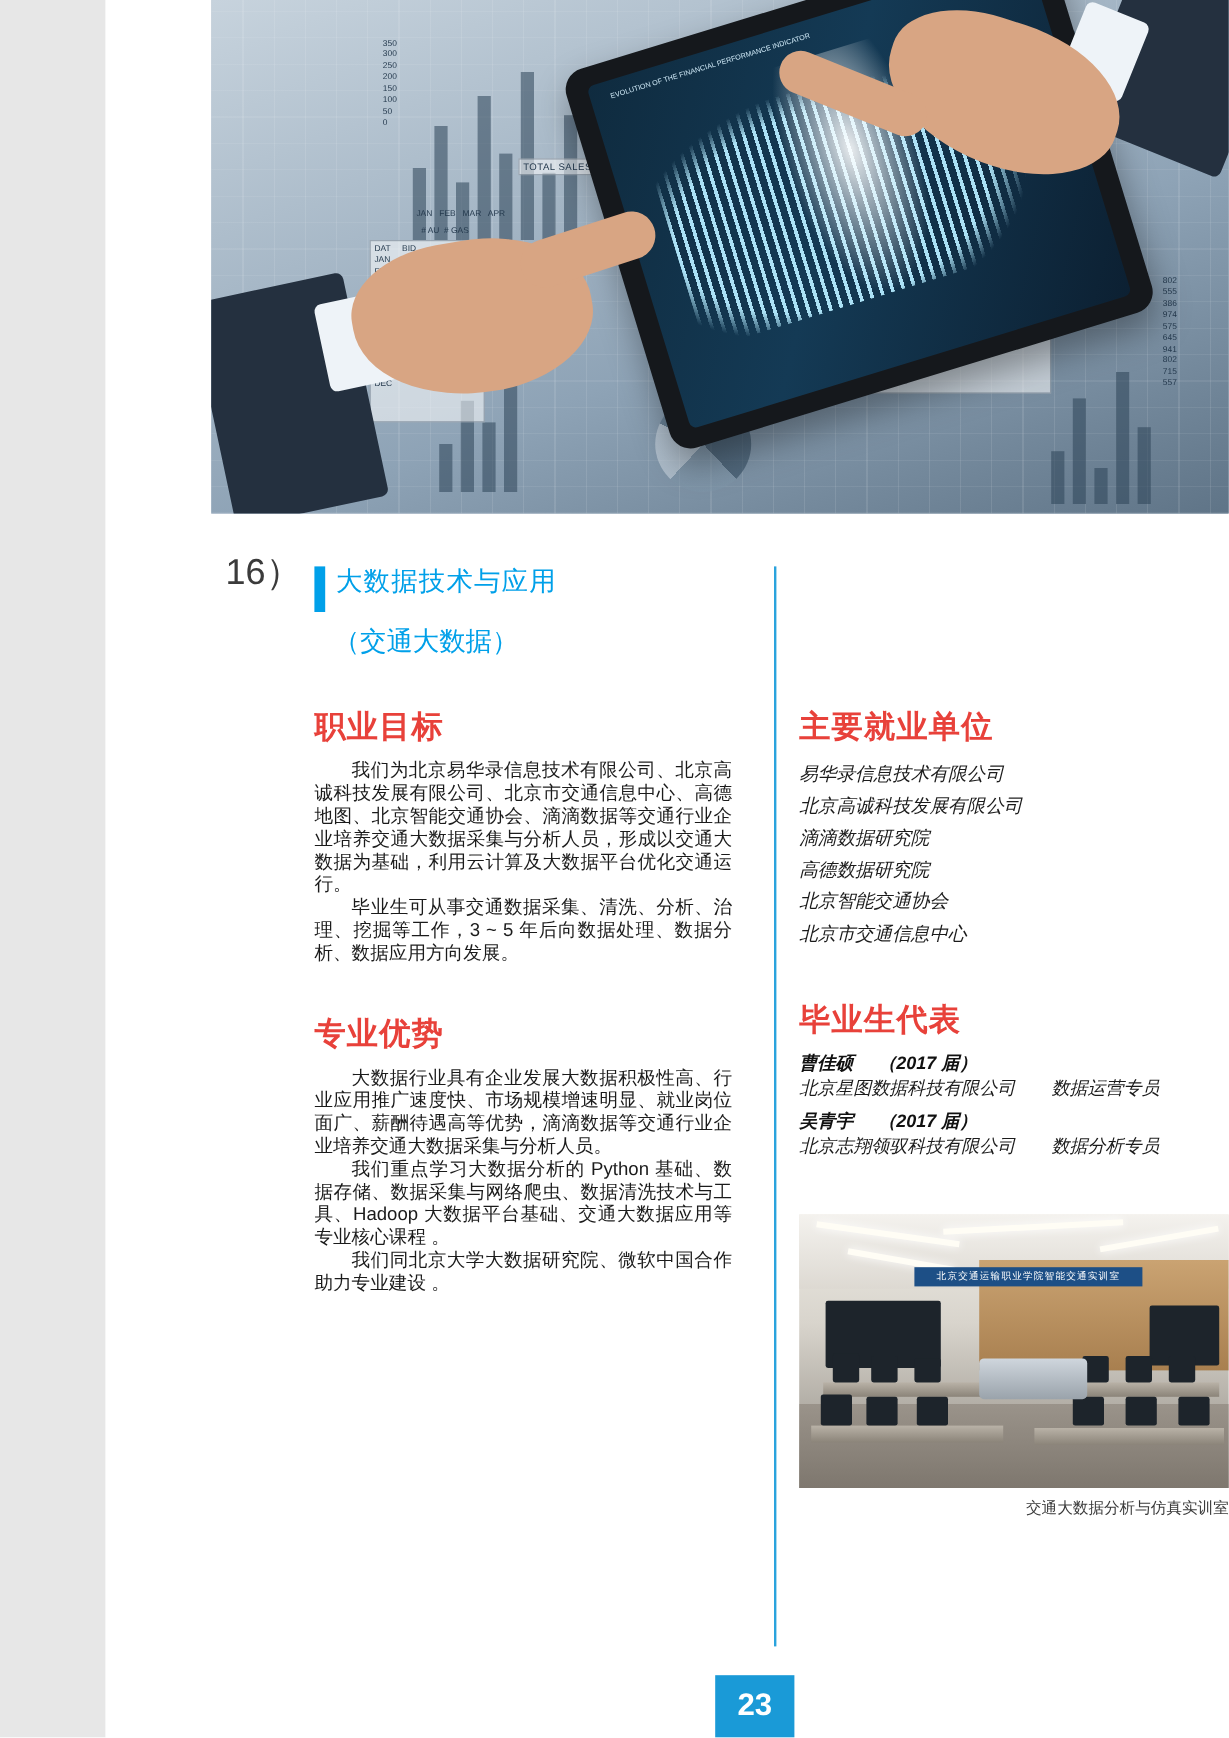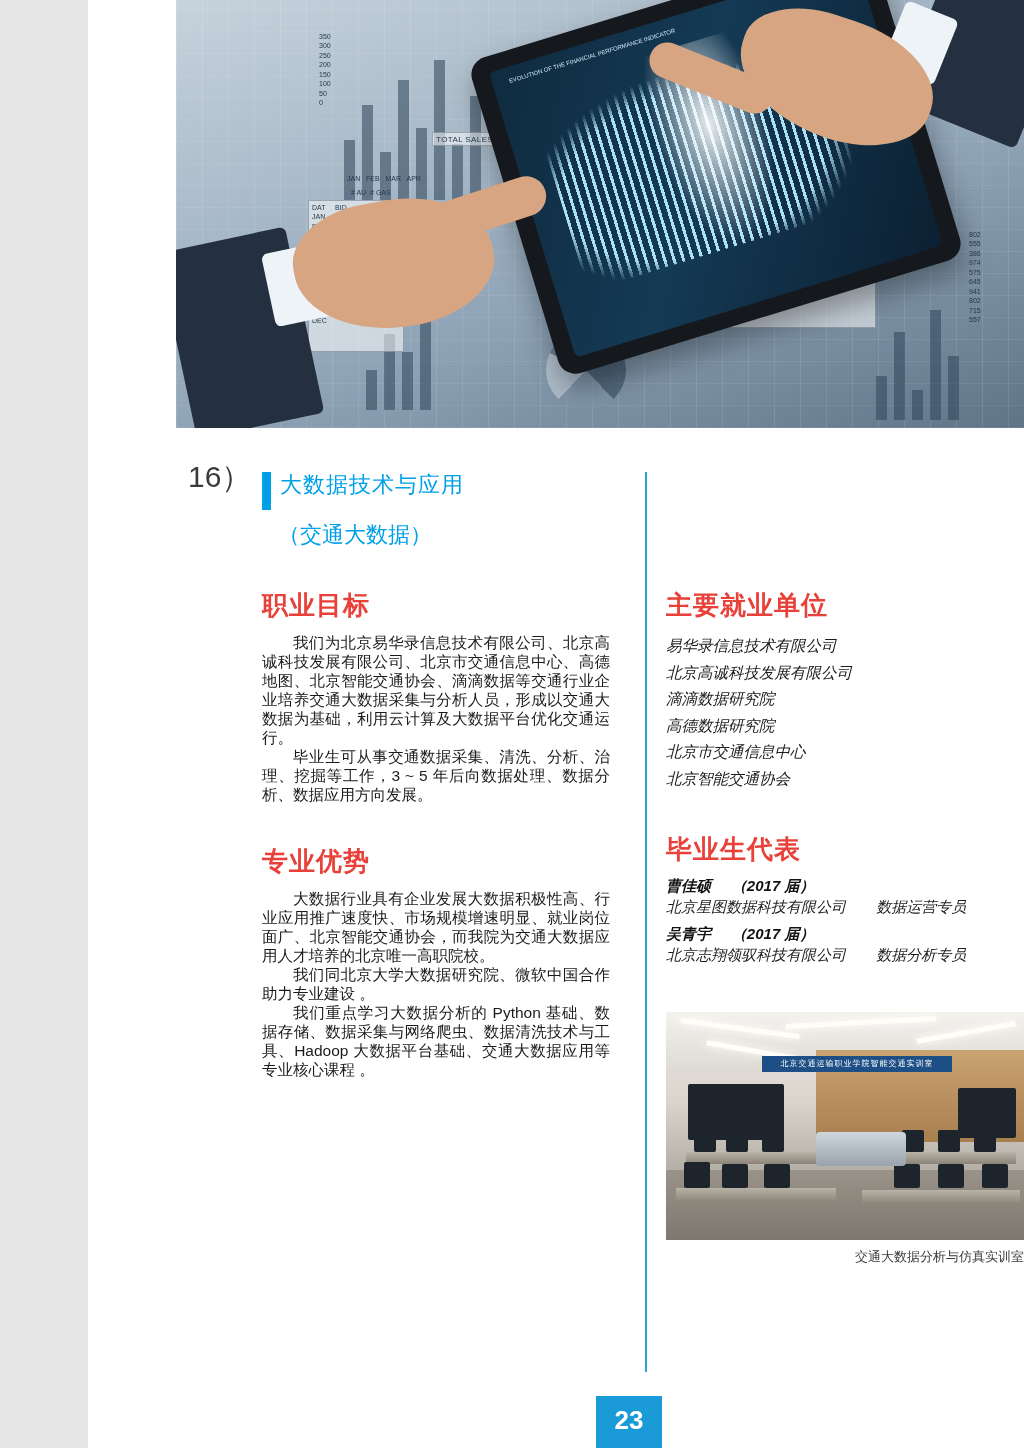--- a/index.html
+++ b/index.html
@@ -284,34 +284,34 @@
   <div class="title-sub">（交通大数据）</div>
 
   <div class="divider"></div>
 
   <div class="col-left">
     <h2 class="h-red">职业目标</h2>
     <p class="body-p">我们为北京易华录信息技术有限公司、北京高诚科技发展有限公司、北京市交通信息中心、高德地图、北京智能交通协会、滴滴数据等交通行业企业培养交通大数据采集与分析人员，形成以交通大数据为基础，利用云计算及大数据平台优化交通运行。</p>
     <p class="body-p">毕业生可从事交通数据采集、清洗、分析、治理、挖掘等工作，3 ~ 5 年后向数据处理、数据分析、数据应用方向发展。</p>
 
     <h2 class="h-red second">专业优势</h2>
-    <p class="body-p">大数据行业具有企业发展大数据积极性高、行业应用推广速度快、市场规模增速明显、就业岗位面广、北京智能交通协会，而我院为交通大数据应用人才培养的北京唯一高职院校。</p>
+    <p class="body-p">大数据行业具有企业发展大数据积极性高、行业应用推广速度快、市场规模增速明显、就业岗位面广、薪酬待遇高等优势，滴滴数据等交通行业企业培养交通大数据采集与分析人员。</p>
+    <p class="body-p">我们重点学习大数据分析的 Python 基础、数据存储、数据采集与网络爬虫、数据清洗技术与工具、Hadoop 大数据平台基础、交通大数据应用等专业核心课程 。</p>
     <p class="body-p">我们同北京大学大数据研究院、微软中国合作助力专业建设 。</p>
-    <p class="body-p">我们重点学习大数据分析的 Python 基础、数据存储、数据采集与网络爬虫、数据清洗技术与工具、Hadoop 大数据平台基础、交通大数据应用等专业核心课程 。</p>
   </div>
 
   <div class="col-right">
     <h2 class="h-red">主要就业单位</h2>
     <div class="emp-list">
       <div>易华录信息技术有限公司</div>
       <div>北京高诚科技发展有限公司</div>
       <div>滴滴数据研究院</div>
       <div>高德数据研究院</div>
+      <div>北京智能交通协会</div>
       <div>北京市交通信息中心</div>
-      <div>北京智能交通协会</div>
     </div>
 
     <h2 class="h-red second">毕业生代表</h2>
 
     <div class="grad-block">
       <div class="grad-name">
         <span>曹佳硕</span>
         <span class="sp">&nbsp;&nbsp;&nbsp;</span>
         <span class="yr">（2017 届）</span>
       </div>

